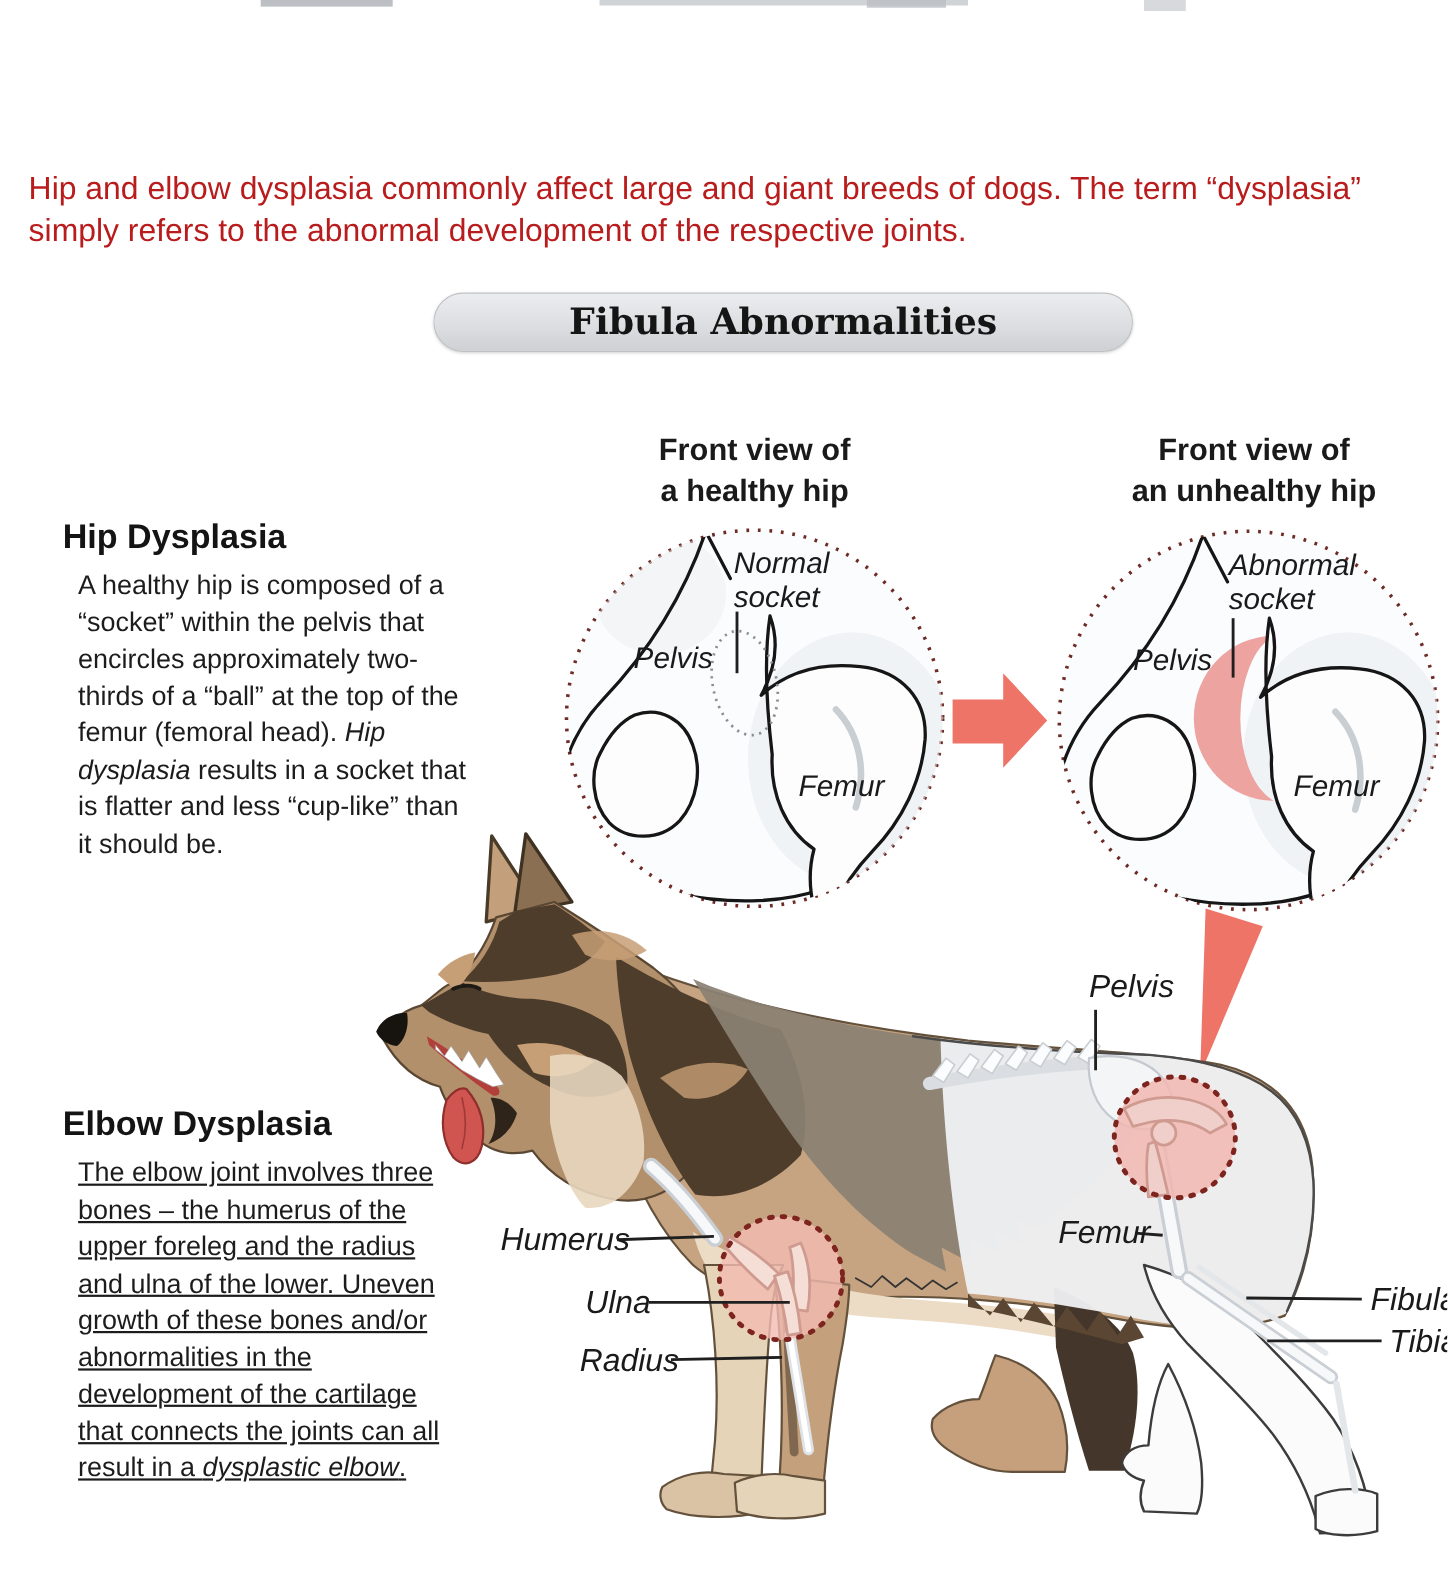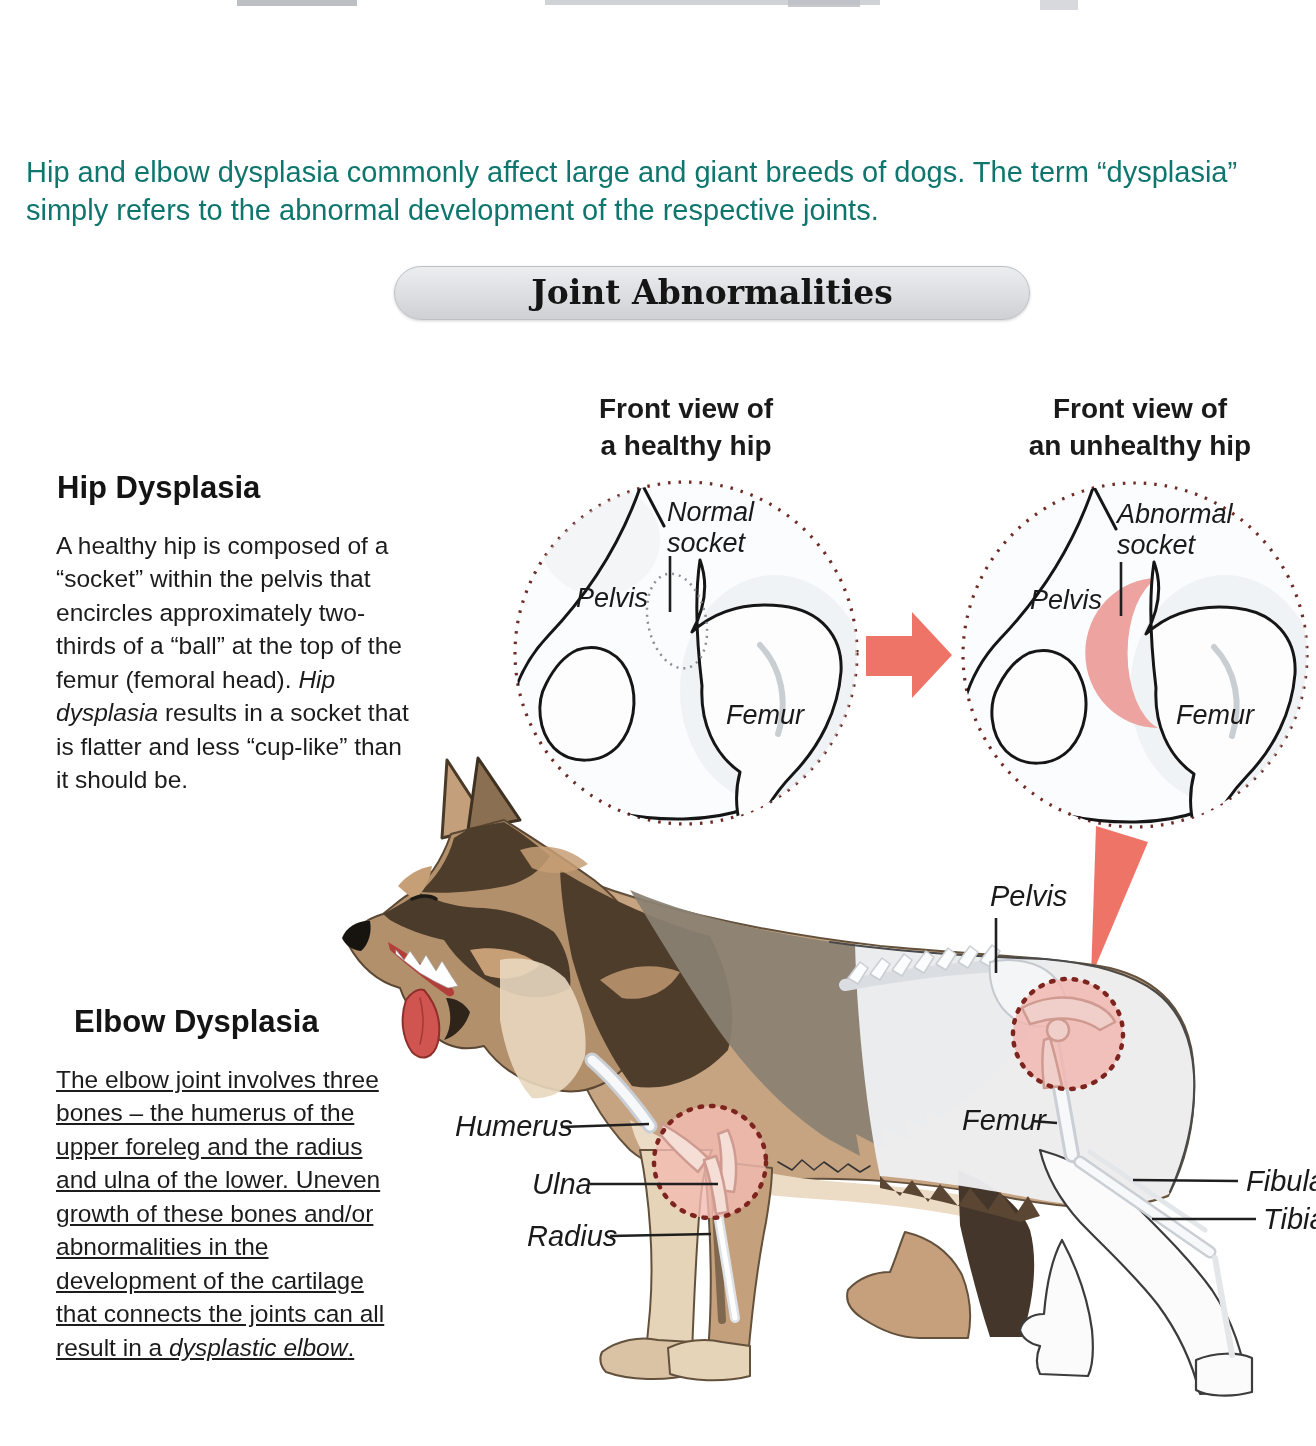--- a/index.html
+++ b/index.html
@@ -7,35 +7,35 @@
     position:relative;width:1316px;height:1446px;background:#ffffff;overflow:hidden;
     font-family:"Liberation Sans",sans-serif;color:#171717;
   }
   .artifact{position:absolute;background:#bcc0c5;}
   .title{
     position:absolute;left:24px;top:28px;width:1260px;
     font-family:"DejaVu Serif",serif;font-weight:bold;font-size:51px;letter-spacing:-1px;color:#121212;
   }
   .intro{
     position:absolute;left:26px;top:124px;width:1256px;
-    font-size:29px;line-height:38px;color:#0f766e;
+    font-size:29px;line-height:38px;color:#b91c1c;
   }
   .banner{
     position:absolute;left:394px;top:266px;width:634px;height:52px;
     border-radius:27px;border:1px solid #bfc0c3;
     background:linear-gradient(180deg,#ecedef 0%,#dddee1 55%,#cfd0d3 100%);
     box-shadow:0 1px 3px rgba(0,0,0,.18);
     text-align:center;line-height:52px;
     font-family:"DejaVu Serif",serif;font-weight:bold;font-size:33px;color:#151515;
   }
   .col-heading{
     position:absolute;left:57px;font-size:31px;font-weight:bold;color:#141414;
   }
   .col-body{
-    position:absolute;left:56px;font-size:24.5px;line-height:33.5px;color:#1c1c1c;
+    position:absolute;left:71px;font-size:24.5px;line-height:33.5px;color:#1c1c1c;margin-top:12px;
   }
   .col-body em{font-style:italic;}
   svg{position:absolute;left:0;top:356px;}
   svg text{fill:#1a1a1a;}
   .fig-caption{font-family:"Liberation Sans",sans-serif;font-size:28px;font-weight:bold;text-anchor:middle;}
   .bone-label{font-family:"Liberation Sans",sans-serif;font-size:27px;font-style:italic;}
   .bone-label-lg{font-family:"Liberation Sans",sans-serif;font-size:29px;font-style:italic;}
   .bone-line{stroke:#1f1f1f;stroke-width:2.6;fill:none;}
   .art-line{stroke:#161616;stroke-width:3;fill:none;stroke-linecap:round;stroke-linejoin:round;}
   .art-fill{stroke:#161616;stroke-width:3;fill:#fdfdfe;stroke-linejoin:round;}
@@ -44,26 +44,26 @@
 <body>
 
 <div class="page">
 
   <div class="artifact" style="left:237px;top:0;width:120px;height:6px;"></div>
   <div class="artifact" style="left:545px;top:0;width:335px;height:5px;opacity:.7;"></div>
   <div class="artifact" style="left:788px;top:0;width:72px;height:7px;opacity:.85;"></div>
   <div class="artifact" style="left:1040px;top:0;width:38px;height:10px;opacity:.6;"></div>
 
   <p class="intro">Hip and elbow dysplasia commonly affect large and giant breeds of dogs. The term “dysplasia” simply refers to the abnormal development of the respective joints.</p>
-  <div class="banner">Joint Abnormalities</div>
+  <div class="banner">Fibula Abnormalities</div>
 
   <h2 class="col-heading" style="top:444px;">Hip Dysplasia</h2>
   <p class="col-body" style="top:504px;width:354px;"><span>A healthy hip is composed of a “socket” within the pelvis that encircles approximately two-thirds of a “ball” at the top of the femur (femoral head).  </span><em>Hip dysplasia</em><span> results in a socket that is flatter and less “cup-like” than it should be.</span></p>
 
-  <h2 class="col-heading" style="top:978px;margin-left:17px;">Elbow Dysplasia</h2>
+  <h2 class="col-heading" style="top:978px;">Elbow Dysplasia</h2>
   <p class="col-body" style="top:1038px;width:336px;text-decoration:underline;"><span>The elbow joint involves three bones – the humerus of the upper foreleg and the radius and ulna of the lower. Uneven growth of these bones and/or abnormalities in the development of the cartilage that connects the joints can all result in a </span><em>dysplastic elbow</em><span>.</span></p>
 
   <svg width="1316" height="1090" viewBox="0 356 1316 1090">
     <defs>
       <clipPath id="clipHealthy">
           <circle cx="686" cy="653" r="171"></circle>
         </clipPath>
       <clipPath id="clipUnhealthy">
           <circle cx="1135" cy="655" r="172"></circle>
         </clipPath>

